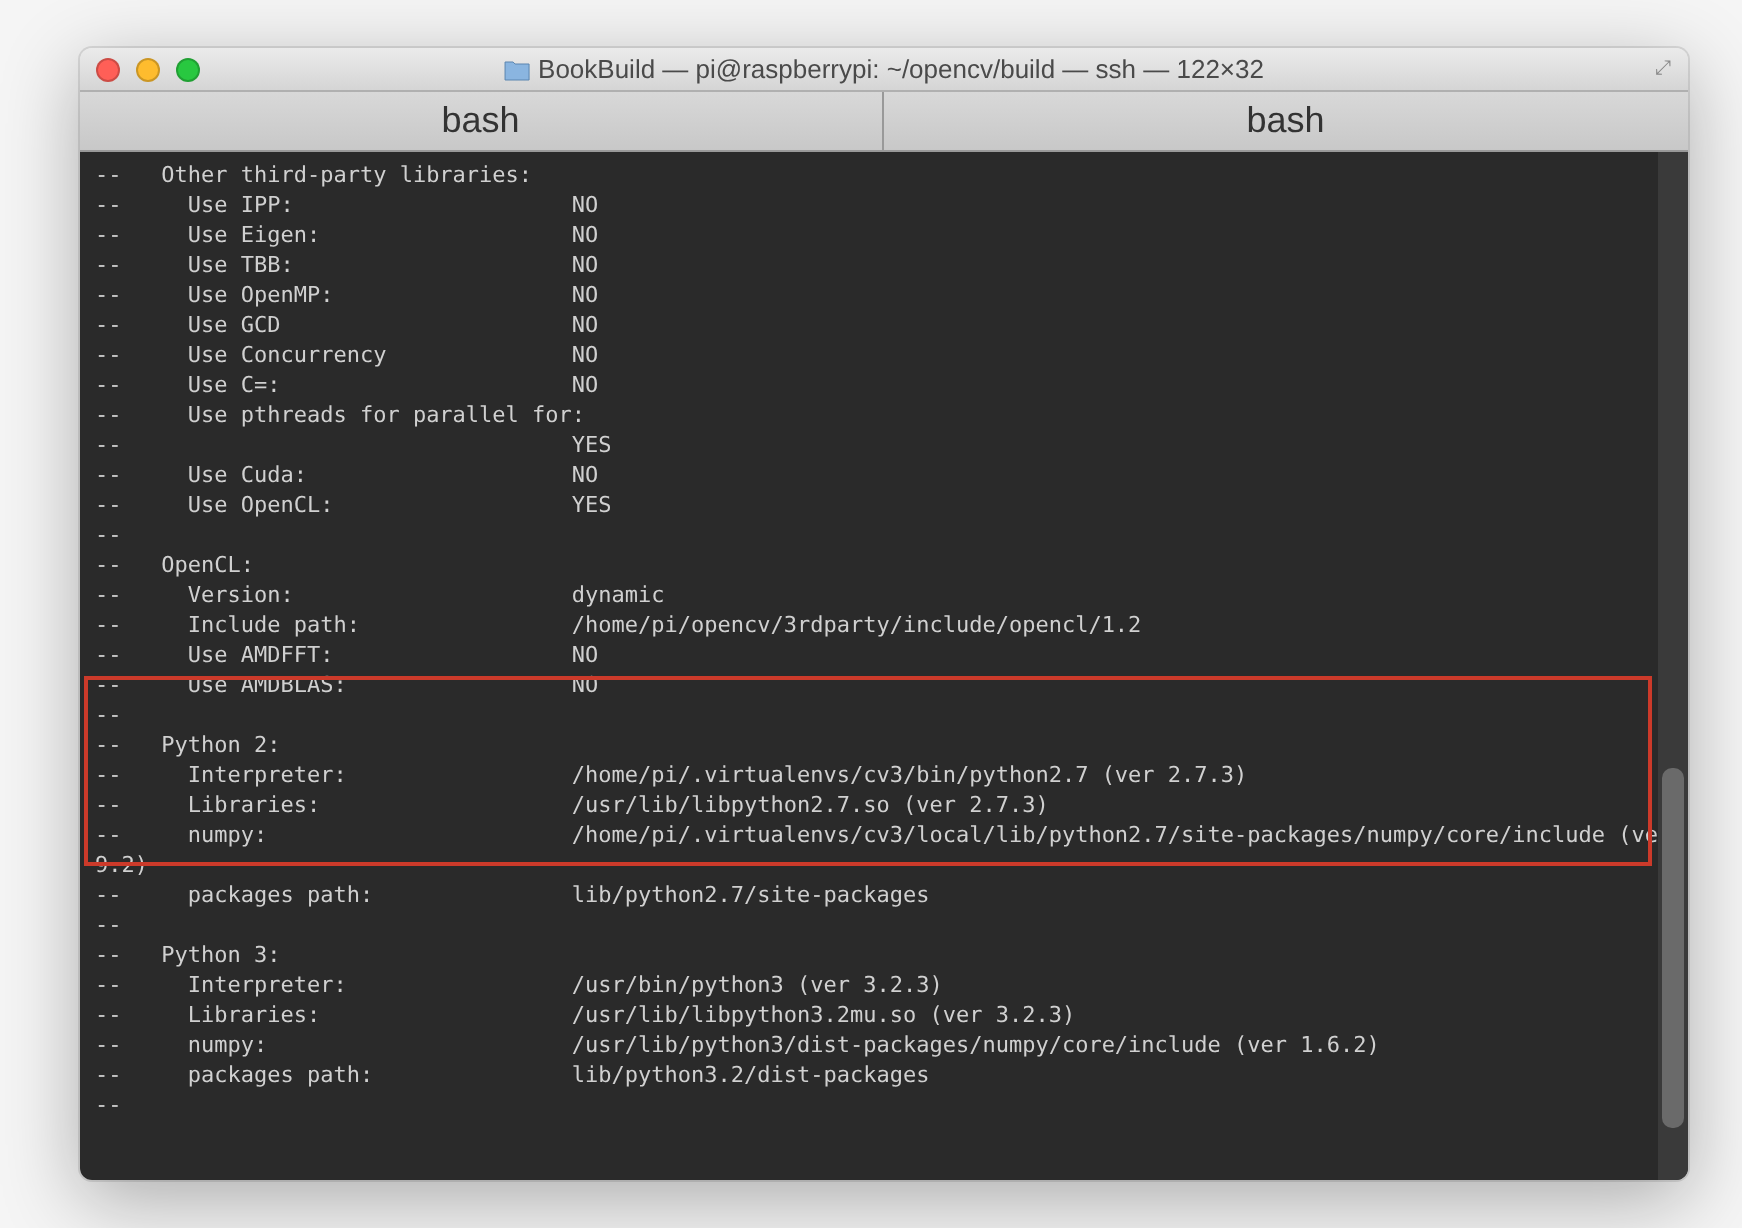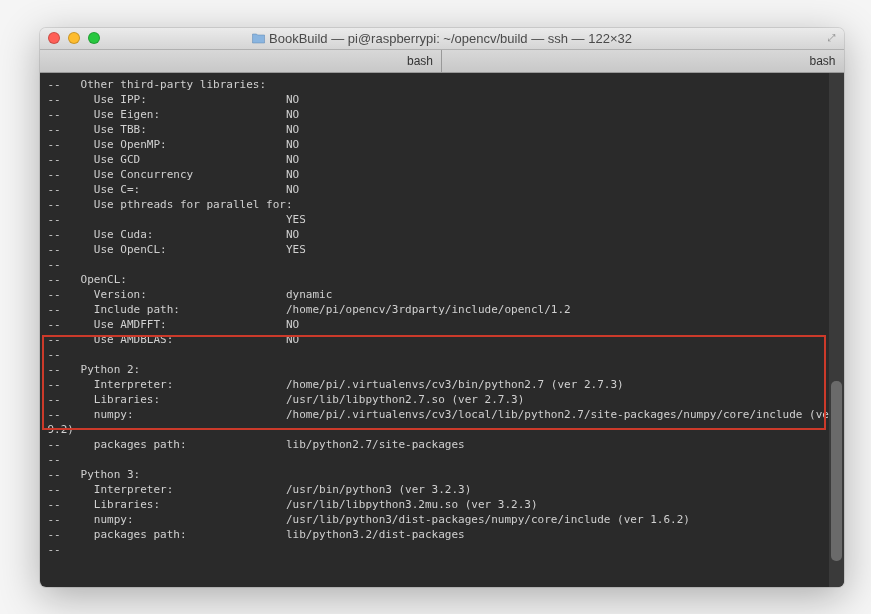--- a/index.html
+++ b/index.html
@@ -67,22 +67,22 @@
       font-size: 10px;
     }
     .tabs {
       display: flex;
       background: #c8c8c8;
       border-bottom: 1px solid #999;
     }
     .tab {
       flex: 1;
       padding: 4px 8px;
-      text-align: right;
-      font-size: 12px;
+      text-align: center;
+      font-size: 18px;
       color: #333;
       border-right: 1px solid #999;
       background: linear-gradient(to bottom, #d8d8d8, #c8c8c8);
     }
     .tab.active {
       background: linear-gradient(to bottom, #f0f0f0, #e0e0e0);
       font-weight: normal;
     }
     .tab:last-child {
       border-right: none;

